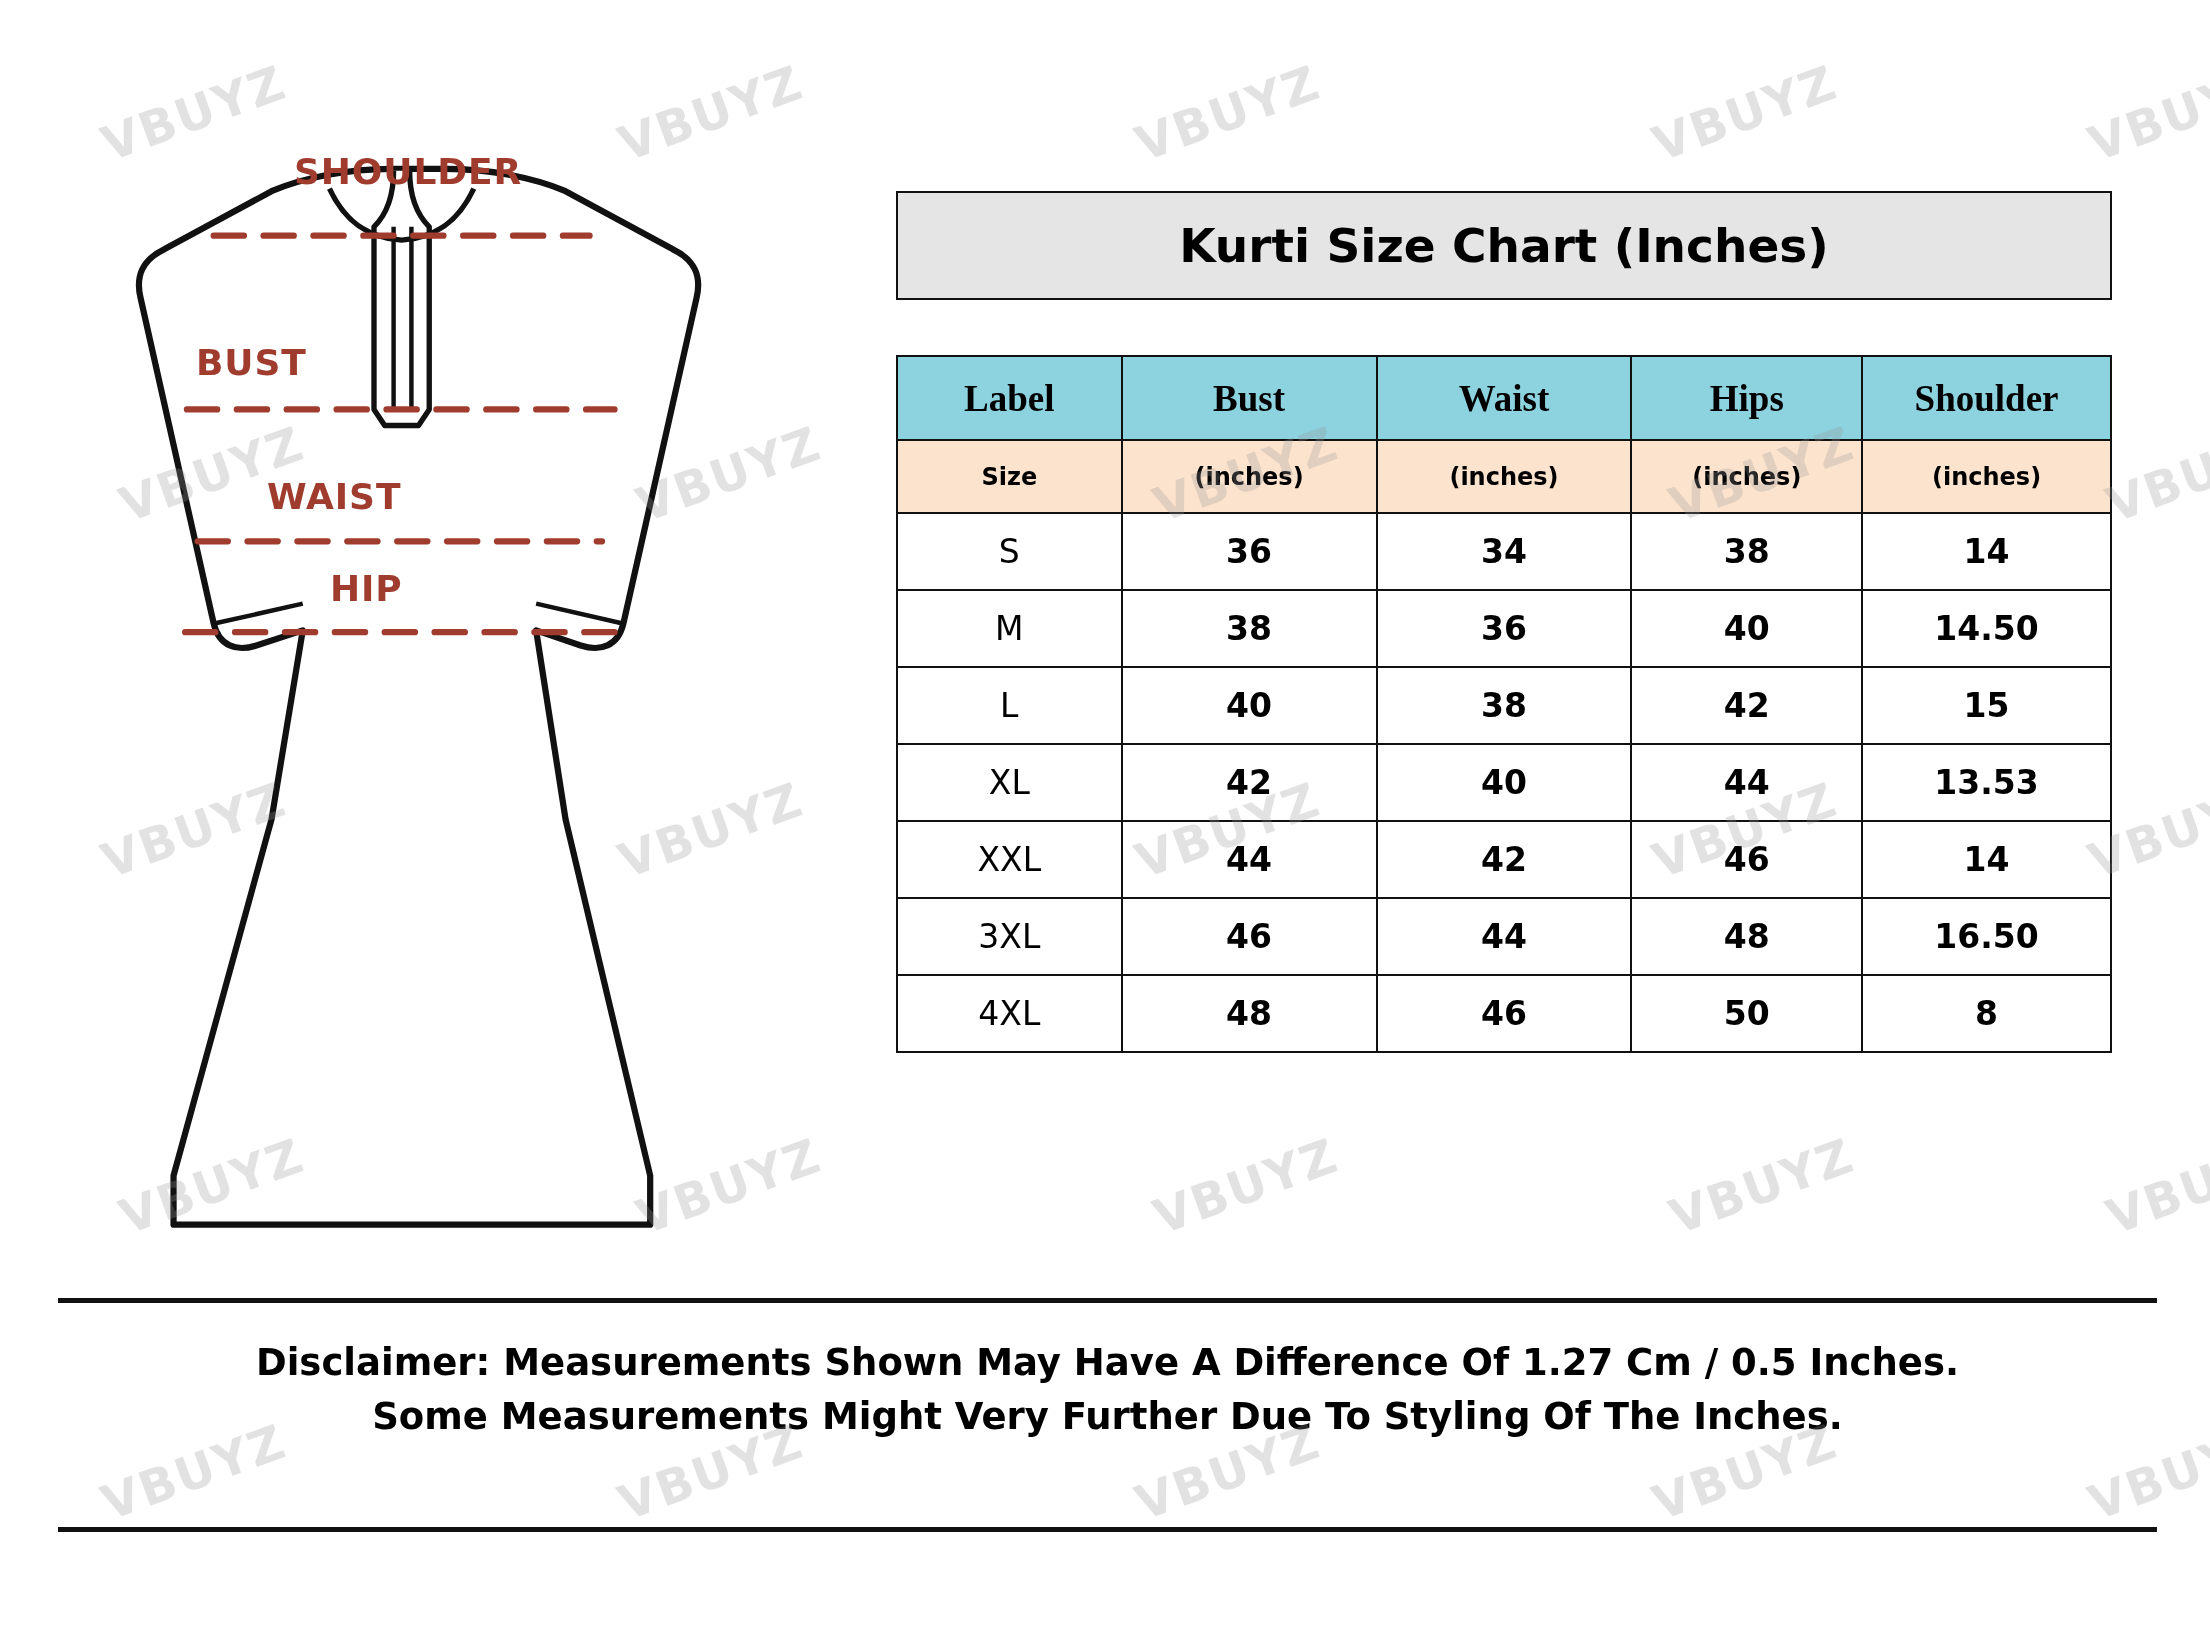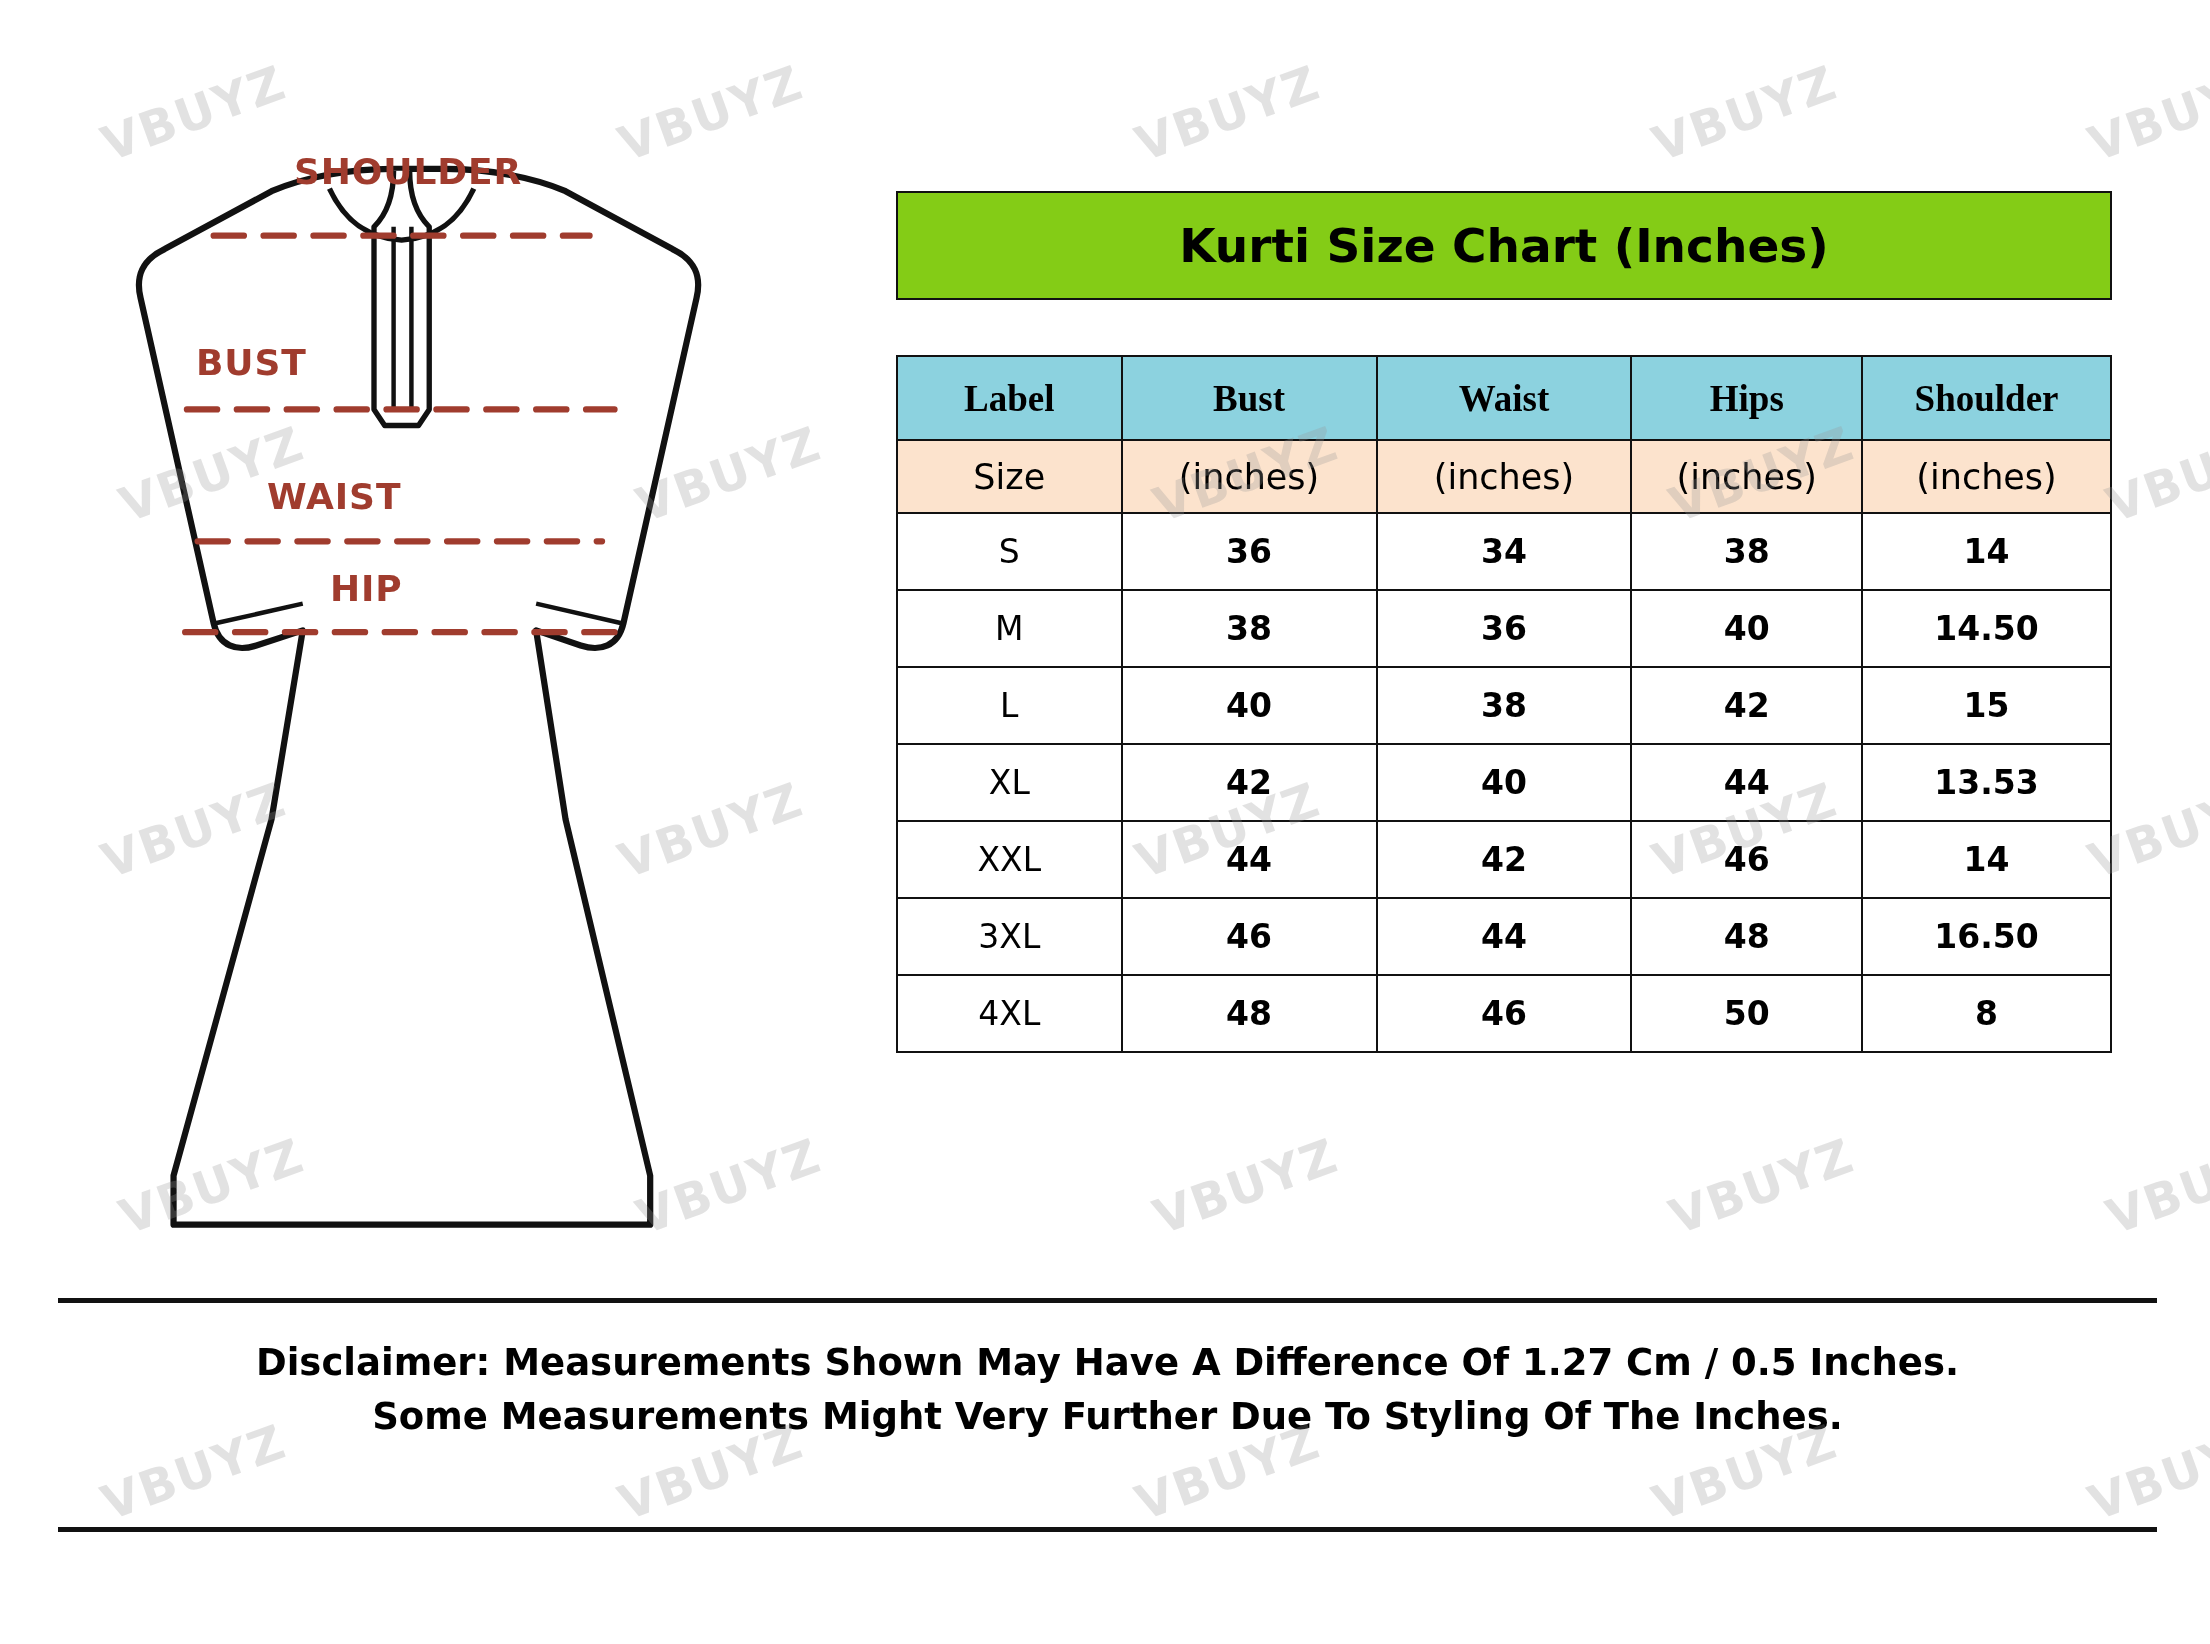--- a/index.html
+++ b/index.html
@@ -55,21 +55,21 @@
 
   
   #chart-block {
     position: absolute;
     left: 896px;
     top: 183px;
     width: 1216px;
   }
 
   #chart-title {
-    background: #84cc16;
+    background: #e5e5e5;
     border: 2.7px solid #111;
     height: 109px;
     display: flex;
     align-items: center;
     justify-content: center;
     font-size: 47px;
     font-weight: 700;
     color: #000;
     box-sizing: border-box;
   }
@@ -90,22 +90,22 @@
   }
   table.size-table thead th.hdr-main {
     background: #8cd2df;
     font-weight: 700;
     font-size: 37px;
     height: 82px;
     font-family: Liberation Serif, serif;
   }
   table.size-table thead th.hdr-sub {
     background: #fce3cd;
-    font-weight: 400;
-    font-size: 35px;
+    font-weight: 700;
+    font-size: 24px;
     height: 71px;
   }
   table.size-table tbody td {
     background: #ffffff;
     font-weight: 700;
     height: 75px;
   }
   table.size-table tbody td.label-cell {
     font-weight: 400;
   }

